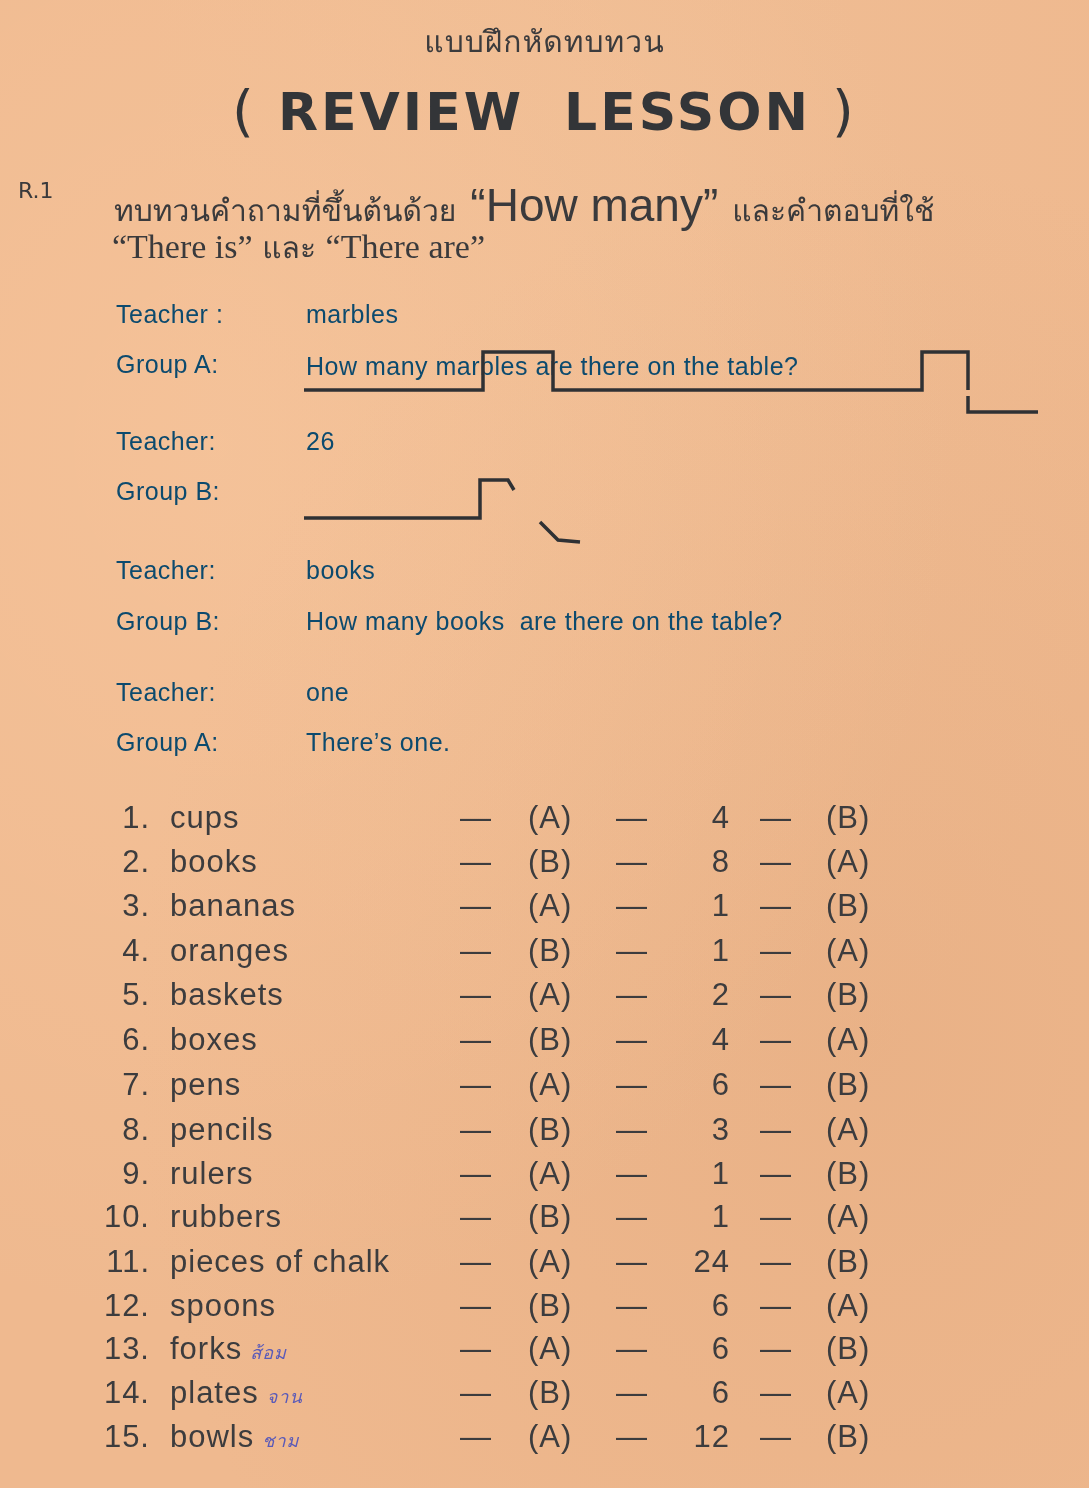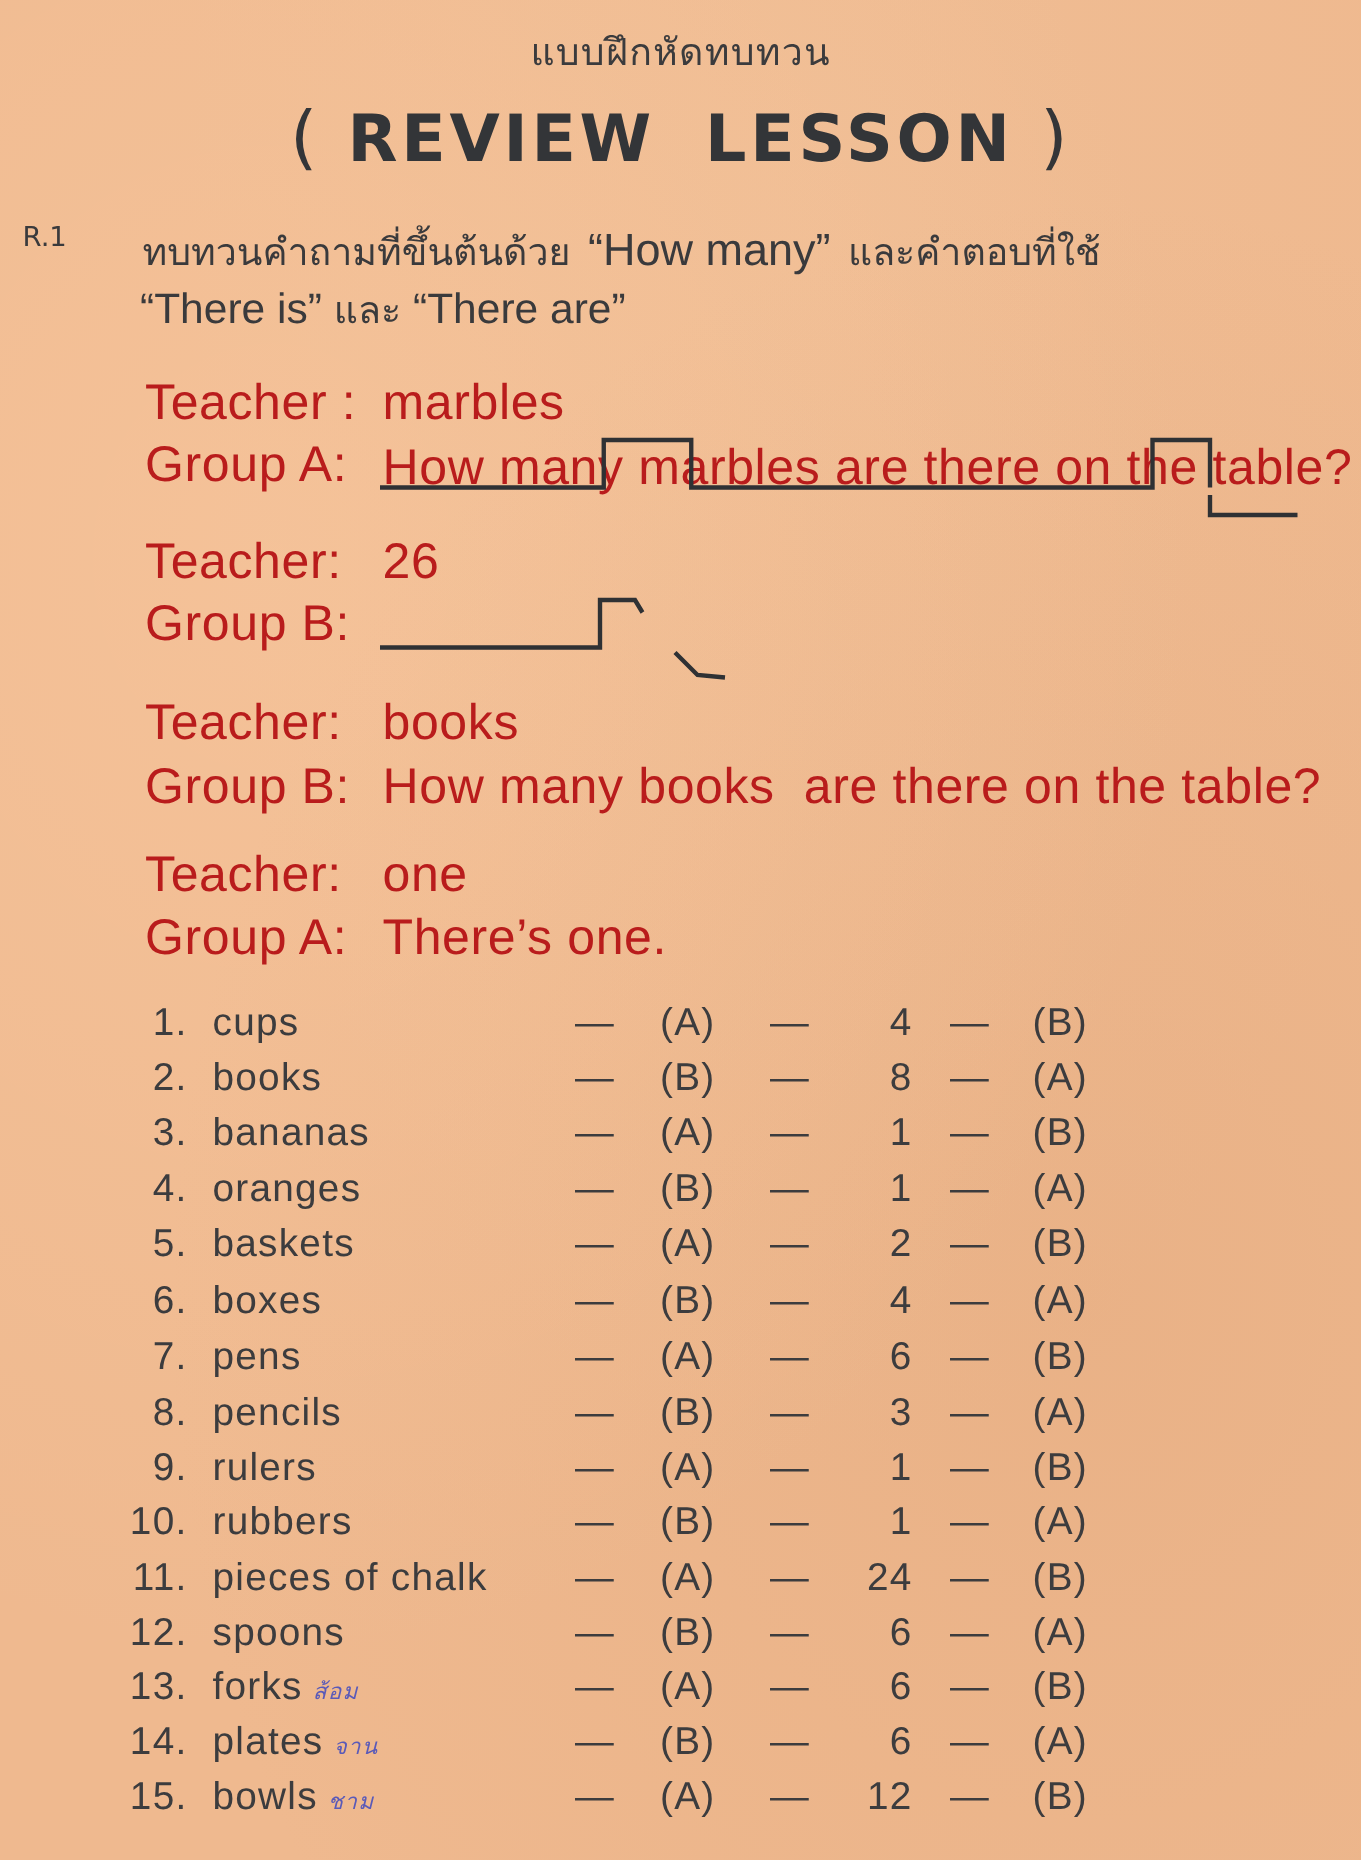--- a/index.html
+++ b/index.html
@@ -26,25 +26,25 @@
     .main-title {
       left: 0; width: 1089px; top: 78px; text-align: center;
       font-family: "DejaVu Sans", sans-serif; font-weight: bold;
       font-size: 52px; letter-spacing: 3px; color: #333538;
     }
     .main-title .paren { font-weight: normal; font-size: 56px; }
     .main-title .gap { display: inline-block; width: 40px; }
 
     .sec-num { left: 18px; top: 178px; font-size: 22px; color: #3a3a3c; }
     .instr1 { left: 114px; top: 178px; font-size: 30px; color: #3a3a3c; }
-    .instr1 .q { font-family: "Liberation Sans", sans-serif; font-size: 36px; margin: 4px 14px; }
+    .instr1 .q { font-family: "Liberation Sans", sans-serif; font-size: 46px; margin: 4px 14px; }
     .instr2 { left: 112px; top: 224px; font-size: 30px; }
-    .instr2 .q { font-family: Liberation Sans, sans-serif; font-size: 34px; }
-
-    .dl { font-family: "Liberation Sans", sans-serif; font-size: 40px; color: #b91c1c; letter-spacing: 0.5px; }
+    .instr2 .q { font-family: Liberation Serif, serif; font-size: 34px; }
+
+    .dl { font-family: "Liberation Sans", sans-serif; font-size: 25px; color: #0c4a6e; letter-spacing: 0.5px; }
     .speaker { left: 116px; }
     .utter { left: 306px; }
 
     .intonation { position: absolute; pointer-events: none; }
     .intonation path { fill: none; stroke: #2f3134; stroke-width: 3.5; }
 
     .ex-row { font-family: "Liberation Sans", sans-serif; font-size: 31px; color: #3c3c3e; letter-spacing: 1px; }
     .ex-num { width: 60px; text-align: right; }
     .ex-word { left: 170px; }
     .hand { font-family: "DejaVu Serif", serif; font-style: italic; color: #5a5ab8; font-size: 18px; margin-left: 8px; }

